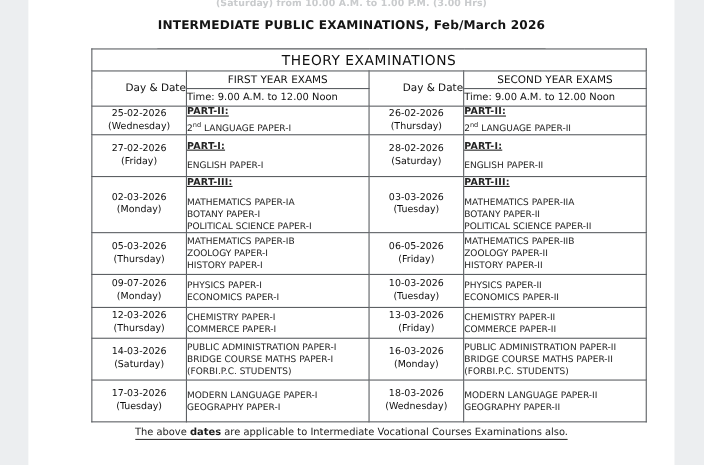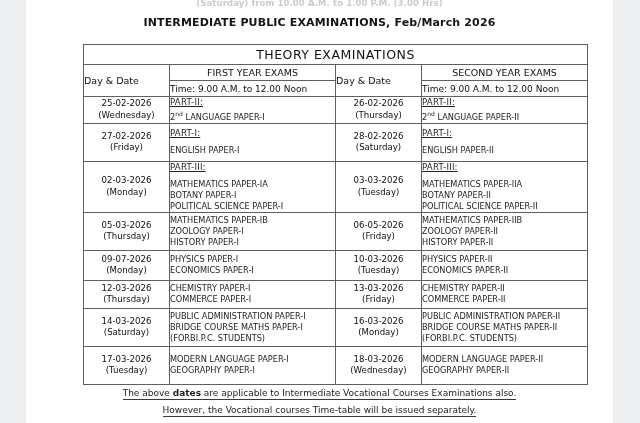--- a/index.html
+++ b/index.html
@@ -89,21 +89,21 @@
 
   .banner {
     text-align: center;
     font-size: 12.5px;
     font-weight: bold;
     letter-spacing: .5px;
     height: 19px;
     color: #101010;
   }
   .hd-daydate {
-    text-align: left;
+    text-align: right;
     font-size: 9.5px;
     font-weight: bold;
     color: #101010;
   }
   .hd-year {
     text-align: center;
     font-size: 9.5px;
     font-weight: bold;
     height: 15px;
     color: #101010;
@@ -124,21 +124,21 @@
     color: #0f0f0f;
     padding: 2px 1px;
   }
   .cell-sub {
     font-size: 8.2px;
     line-height: 11px;
     padding: 2px 3px 2px 6px;
     color: #242424;
   }
   .part {
-    font-weight: normal;
+    font-weight: bold;
     text-decoration: underline;
     font-size: 8.6px;
     letter-spacing: .2px;
     display: block;
   }
   .sp { display: block; height: 6px; }
   .ord { font-size: 6px; vertical-align: super; }
 
   .r1 { height: 26px; }
   .r2 { height: 38px; }
@@ -254,16 +254,15 @@
         <td class="cell-date"><span>17-03-2026</span><br><span>(Tuesday)</span></td>
         <td class="cell-sub"><span>MODERN LANGUAGE PAPER-I</span><br><span>GEOGRAPHY PAPER-I</span></td>
         <td class="cell-date"><span>18-03-2026</span><br><span>(Wednesday)</span></td>
         <td class="cell-sub"><span>MODERN LANGUAGE PAPER-II</span><br><span>GEOGRAPHY PAPER-II</span></td>
       </tr>
     </tbody>
   </table>
 
   <div class="footer">
     <div class="f-line one"><span class="ul"><span>The above </span><span class="bold">dates</span><span> are applicable to Intermediate Vocational Courses Examinations also.</span></span></div>
-    <div class="f-line two"><span class="ul">However, the Vocational courses Time-table will be issued separately.</span></div>
   </div>
 
 </div>
 
 </body></html>

